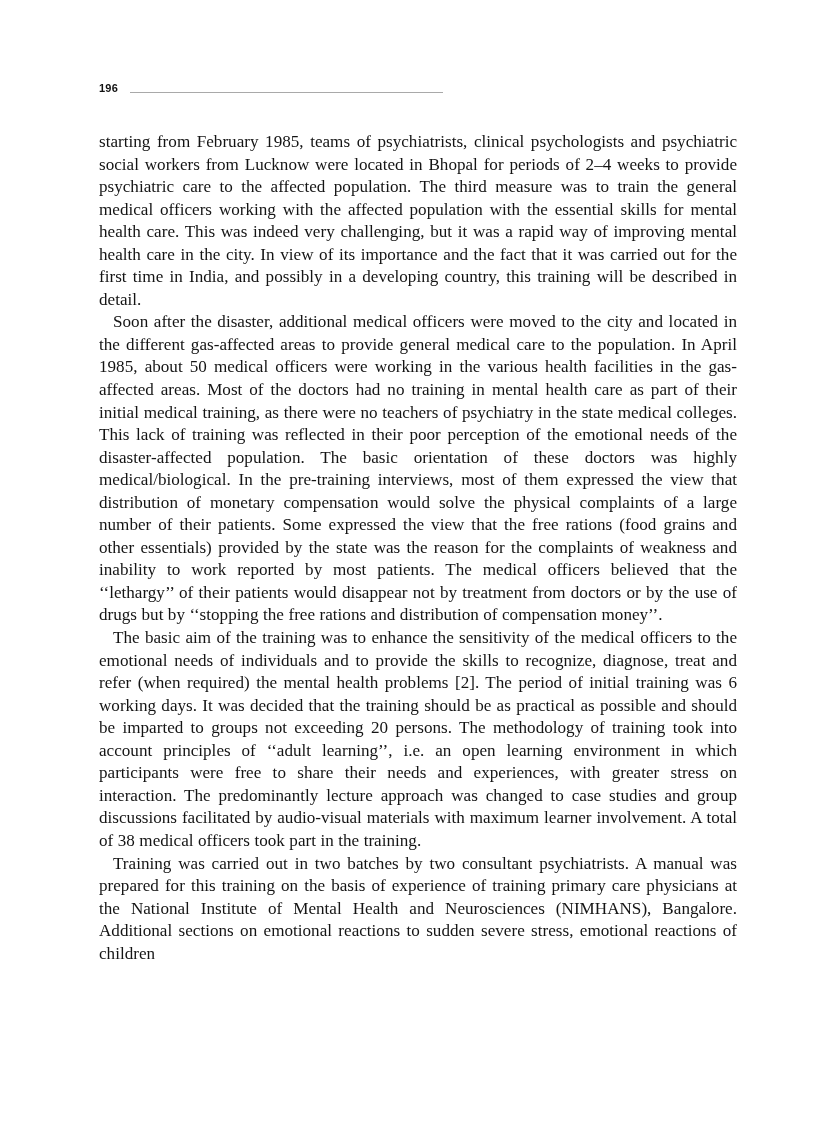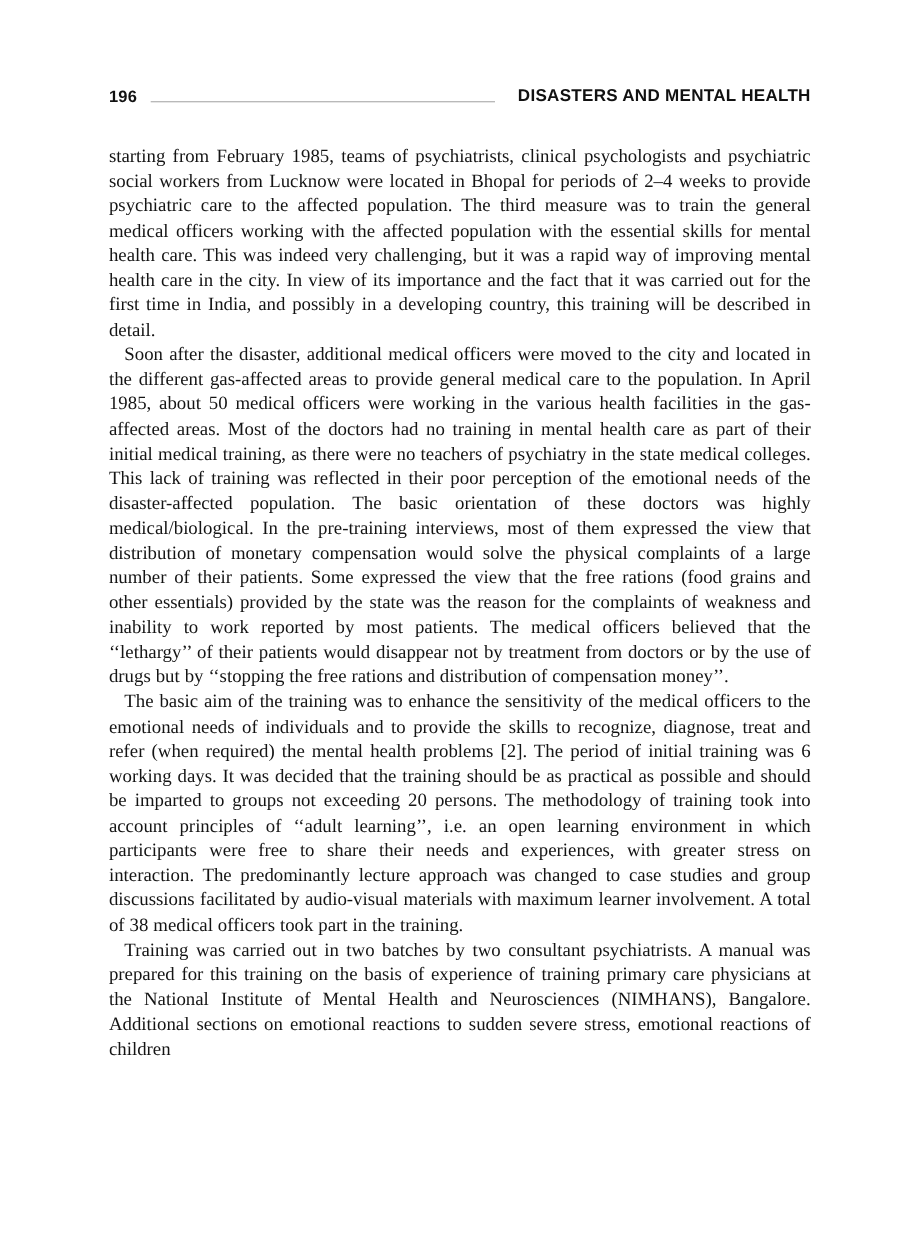--- a/index.html
+++ b/index.html
@@ -32,21 +32,21 @@
     left: 99px;
     top: 76px;
     width: 638px;
     height: 24px;
     display: flex;
     align-items: center;
   }
   .folio {
     font-family: "Liberation Sans", "DejaVu Sans", sans-serif;
     font-weight: bold;
-    font-size: 15px;
+    font-size: 11px;
     letter-spacing: 0.2px;
     color: #111111;
     white-space: nowrap;
   }
   .head-rule {
     flex: 0 0 auto;
     width: 313px;
     height: 1px;
     background: #a9a9a9;
     margin-left: 12px;
@@ -91,21 +91,20 @@
   }
 </style>
 </head>
 <body>
 
 <div class="page">
 
   <div class="running-head">
     <span class="folio">196</span>
     <span class="head-rule"></span>
-    <span class="head-title">DISASTERS AND MENTAL HEALTH</span>
   </div>
 
   <div class="body-col">
     <p class="para">starting from February 1985, teams of psychiatrists, clinical psychologists and psychiatric social workers from Lucknow were located in Bhopal for periods of 2–4 weeks to provide psychiatric care to the affected population. The third measure was to train the general medical officers working with the affected population with the essential skills for mental health care. This was indeed very challenging, but it was a rapid way of improving mental health care in the city. In view of its importance and the fact that it was carried out for the first time in India, and possibly in a developing country, this training will be described in detail.</p>
     <p class="para indent">Soon after the disaster, additional medical officers were moved to the city and located in the different gas-affected areas to provide general medical care to the population. In April 1985, about 50 medical officers were working in the various health facilities in the gas-affected areas. Most of the doctors had no training in mental health care as part of their initial medical training, as there were no teachers of psychiatry in the state medical colleges. This lack of training was reflected in their poor perception of the emotional needs of the disaster-affected population. The basic orientation of these doctors was highly medical/biological. In the pre-training interviews, most of them expressed the view that distribution of monetary compensation would solve the physical complaints of a large number of their patients. Some expressed the view that the free rations (food grains and other essentials) provided by the state was the reason for the complaints of weakness and inability to work reported by most patients. The medical officers believed that the ‘‘lethargy’’ of their patients would disappear not by treatment from doctors or by the use of drugs but by ‘‘stopping the free rations and distribution of compensation money’’.</p>
     <p class="para indent">The basic aim of the training was to enhance the sensitivity of the medical officers to the emotional needs of individuals and to provide the skills to recognize, diagnose, treat and refer (when required) the mental health problems [2]. The period of initial training was 6 working days. It was decided that the training should be as practical as possible and should be imparted to groups not exceeding 20 persons. The methodology of training took into account principles of ‘‘adult learning’’, i.e. an open learning environment in which participants were free to share their needs and experiences, with greater stress on interaction. The predominantly lecture approach was changed to case studies and group discussions facilitated by audio-visual materials with maximum learner involvement. A total of 38 medical officers took part in the training.</p>
     <p class="para indent">Training was carried out in two batches by two consultant psychiatrists. A manual was prepared for this training on the basis of experience of training primary care physicians at the National Institute of Mental Health and Neurosciences (NIMHANS), Bangalore. Additional sections on emotional reactions to sudden severe stress, emotional reactions of children</p>
   </div>
 
 </div>

